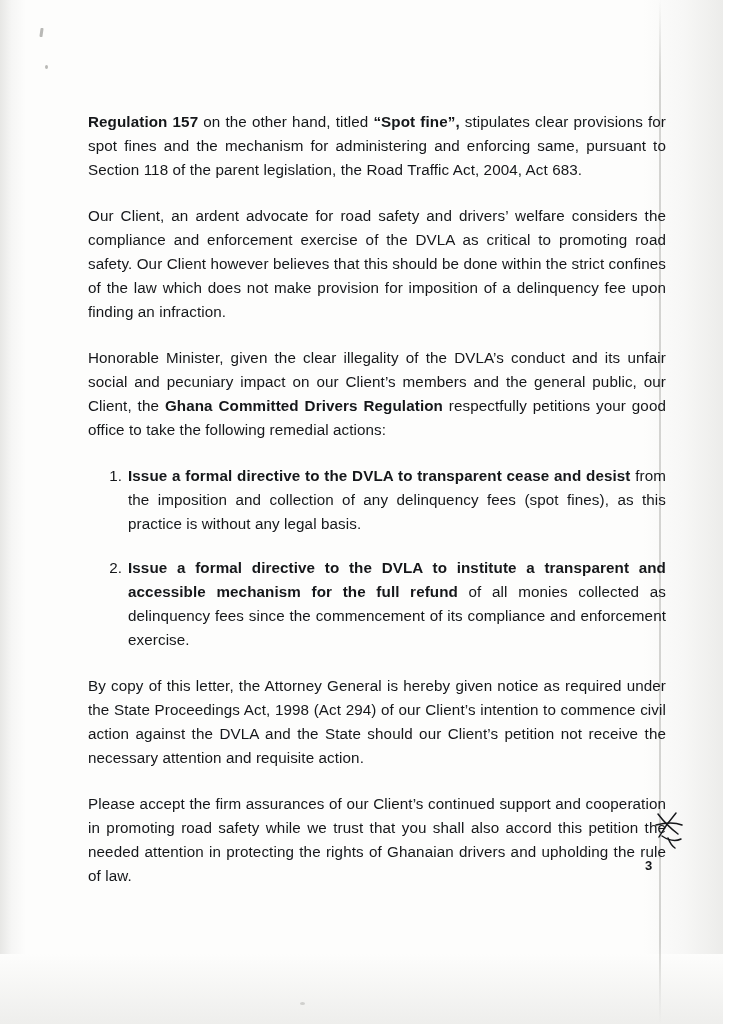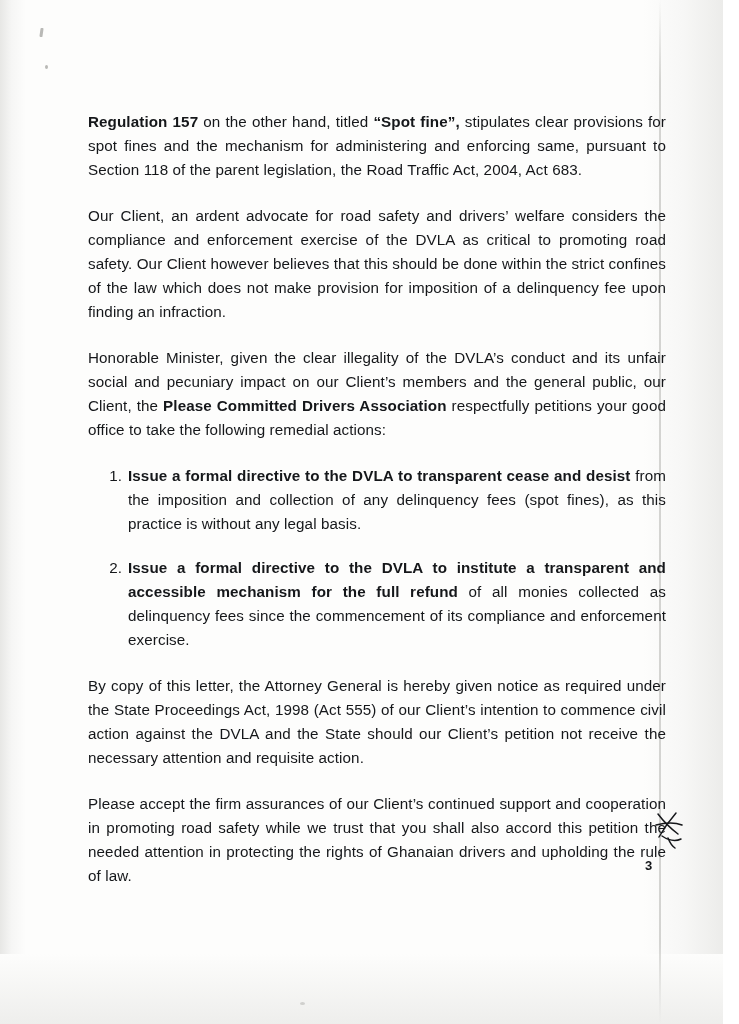--- a/index.html
+++ b/index.html
@@ -137,28 +137,28 @@
   <div class="scan-shade-bottom"></div>
   <div class="scan-fold"></div>
   <div class="speck s1"></div>
   <div class="speck s2"></div>
   <div class="speck s3"></div>
 
   <div class="content">
 
     <p class="para" id="para-1"><span class="b">Regulation 157</span><span> on the other hand, titled </span><span class="b">“Spot fine”,</span><span> stipulates clear provisions for spot fines and the mechanism for administering and enforcing same, pursuant to Section 118 of the parent legislation, the Road Traffic Act, 2004, Act 683.</span></p>
     <p class="para" id="para-2"><span>Our Client, an ardent advocate for road safety and drivers’ welfare considers the compliance and enforcement exercise of the DVLA as critical to promoting road safety. Our Client however believes that this should be done within the strict confines of the law which does not make provision for imposition of a delinquency fee upon finding an infraction.</span></p>
-    <p class="para" id="para-3"><span>Honorable Minister, given the clear illegality of the DVLA’s conduct and its unfair social and pecuniary impact on our Client’s members and the general public, our Client, the </span><span class="b">Please Committed Drivers Association</span><span> respectfully petitions your good office to take the following remedial actions:</span></p>
+    <p class="para" id="para-3"><span>Honorable Minister, given the clear illegality of the DVLA’s conduct and its unfair social and pecuniary impact on our Client’s members and the general public, our Client, the </span><span class="b">Ghana Committed Drivers Regulation</span><span> respectfully petitions your good office to take the following remedial actions:</span></p>
 
     <ol class="remedies" id="remedies-list">
         <li><span class="num">1.</span><span><span class="b">Issue a formal directive to the DVLA to transparent cease and desist</span><span> from the imposition and collection of any delinquency fees (spot fines), as this practice is without any legal basis.</span></span></li>
         <li><span class="num">2.</span><span><span class="b">Issue a formal directive to the DVLA to institute a transparent and accessible mechanism for the full refund</span><span> of all monies collected as delinquency fees since the commencement of its compliance and enforcement exercise.</span></span></li>
       </ol>
 
-    <p class="para" id="para-4"><span>By copy of this letter, the Attorney General is hereby given notice as required under the State Proceedings Act, 1998 (Act 555) of our Client’s intention to commence civil action against the DVLA and the State should our Client’s petition not receive the necessary attention and requisite action.</span></p>
+    <p class="para" id="para-4"><span>By copy of this letter, the Attorney General is hereby given notice as required under the State Proceedings Act, 1998 (Act 294) of our Client’s intention to commence civil action against the DVLA and the State should our Client’s petition not receive the necessary attention and requisite action.</span></p>
     <p class="para" id="para-5"><span>Please accept the firm assurances of our Client’s continued support and cooperation in promoting road safety while we trust that you shall also accord this petition the needed attention in protecting the rights of Ghanaian drivers and upholding the rule of law.</span></p>
 
   </div>
 
   <svg class="signature-mark" viewBox="0 0 44 44">
     <g fill="none" stroke="#15171a" stroke-width="1.5" stroke-linecap="round">
       <path d="M10 6 C16 14, 22 20, 30 26"></path>
       <path d="M28 5 C21 13, 16 20, 11 29"></path>
       <path d="M8 17 C16 15, 26 14, 34 17"></path>
       <path d="M14 28 C20 32, 27 34, 33 31"></path>

